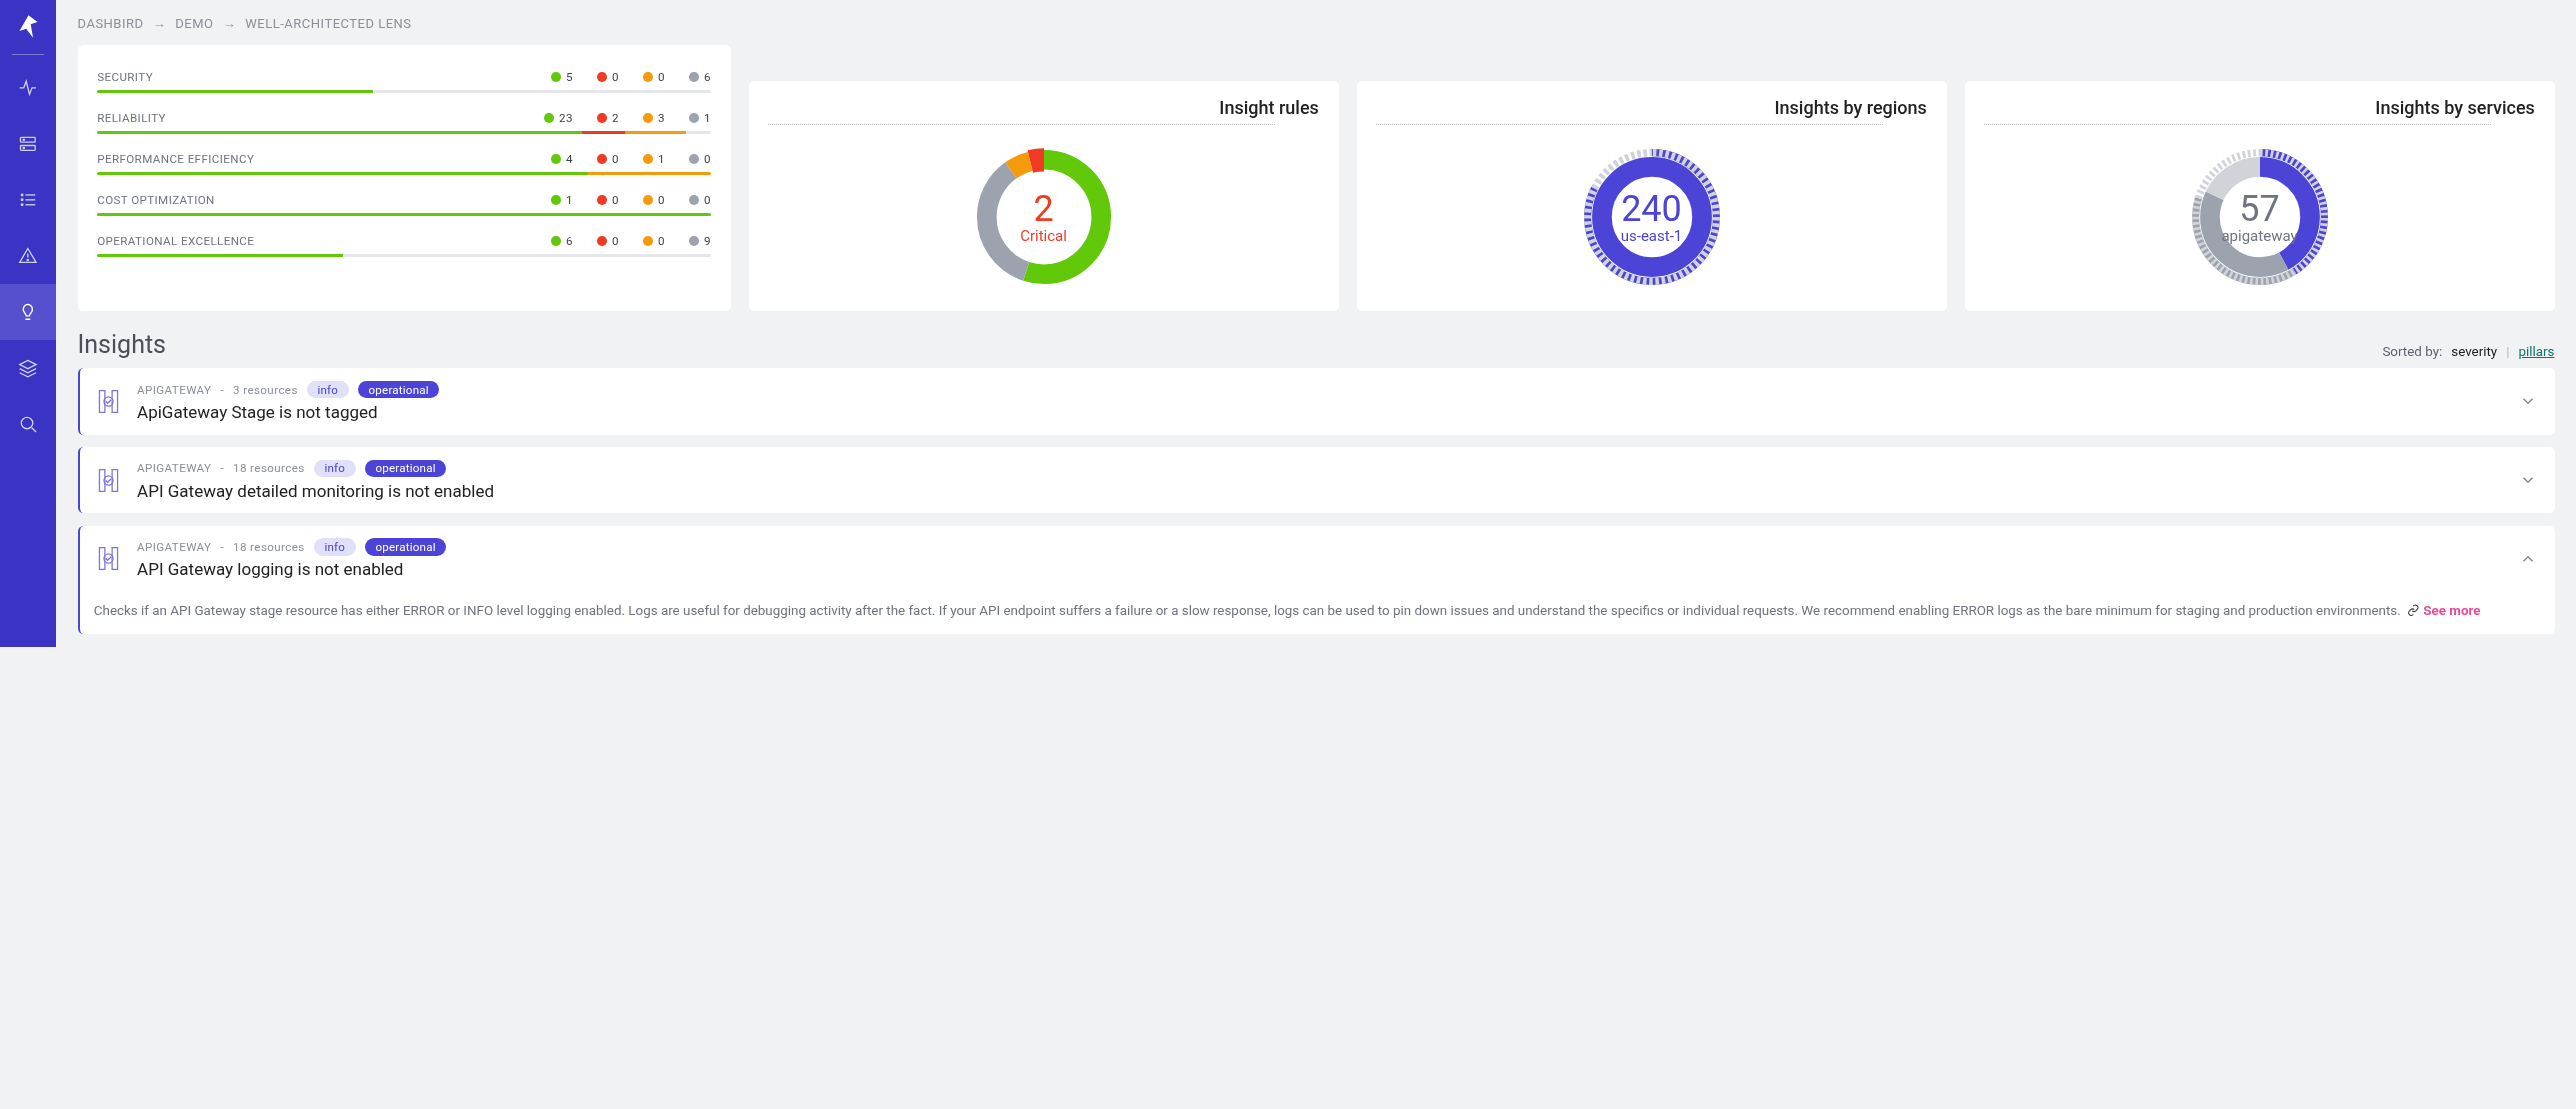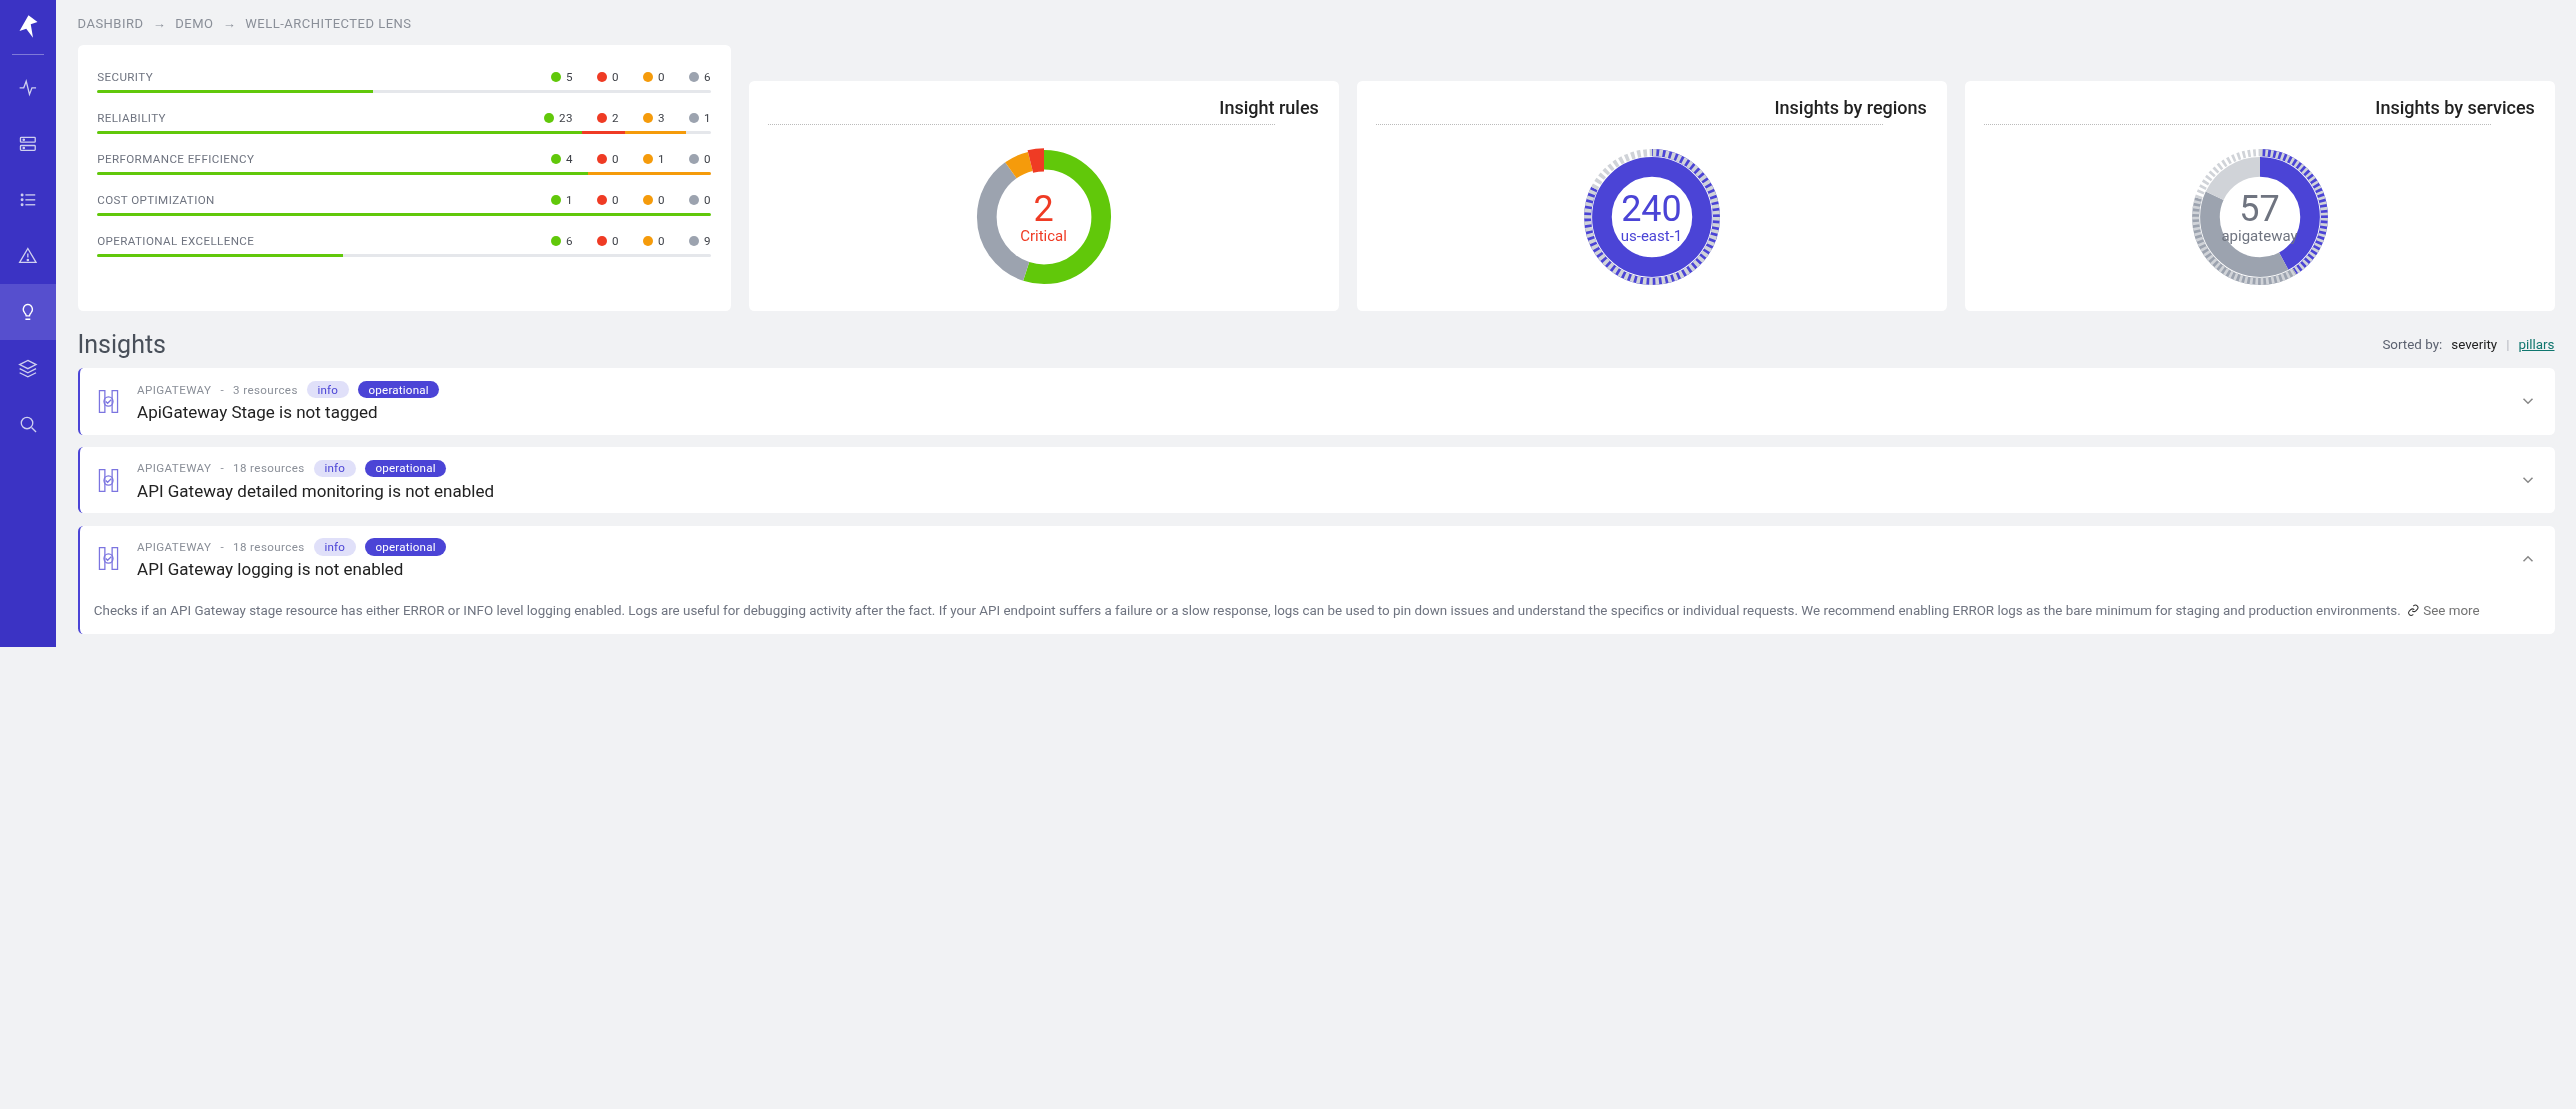--- a/index.html
+++ b/index.html
@@ -90,21 +90,21 @@
     position: absolute; inset: 0;
     display: flex; flex-direction: column; align-items: center; justify-content: center;
   }
   .donut-center .big { font-size: 36px; font-weight: 400; }
   .donut-center .sub { font-size: 15px; font-weight: 400; margin-top: -3.6px; }
   .c-red .big, .c-red .sub { color: #ef3b24; }
   .c-blue .big, .c-blue .sub { color: #4b44d6; }
   .c-gray .big, .c-gray .sub { color: #6f7480; }
   
   .insights-header {
-    display: flex; justify-content: space-between; 
+    display: flex; justify-content: space-between; align-items: flex-end;
     margin: 19.7px 0 9px;
   }
   .insights-header h2 { font-size: 25px; font-weight: 400; color: #49505a; }
   .sort-by { font-size: 13.4px; color: #5c6270; display: flex; gap: 9px; align-items: center; }
   .sort-by .sev { color: #222; }
   .sort-by .pillars { color: #0f766e; text-decoration: underline; cursor: pointer; }
   .sort-by .sep { color: #b5b9c0; }
   .insight-card {
     background: #fff; border-radius: 5.4px;
     border-left: 2.7px solid #4b44d6;
@@ -129,21 +129,21 @@
   .tag-op   { background: #4b44d6; color: #fff; }
   .insight-title { font-size: 17px; color: #222; margin-top: 3.6px; }
   .chevron {
     width: 18px; height: 18px; color: #888;
     align-self: center; cursor: pointer;
   }
   .insight-detail {
     font-size: 13.4px; color: #6f7480; line-height: 1.55;
     padding: 7.2px 0 0 0;
   }
-  .see-more { color: #737373; cursor: pointer; }
+  .see-more { color: #ec4899; cursor: pointer; font-weight: bold; }
   .link-icon { display: inline-block; width: 12.5px; height: 12.5px; vertical-align: -1.8px; }
 </style>
 </head>
 <body>
 
 <div class="sidebar">
   <div class="logo">
     <svg viewBox="0 0 24 24" fill="currentColor">
         <path d="M12 2 L20 8 L14 10 L16 22 L10 14 L4 16 Z"></path>
       </svg>

